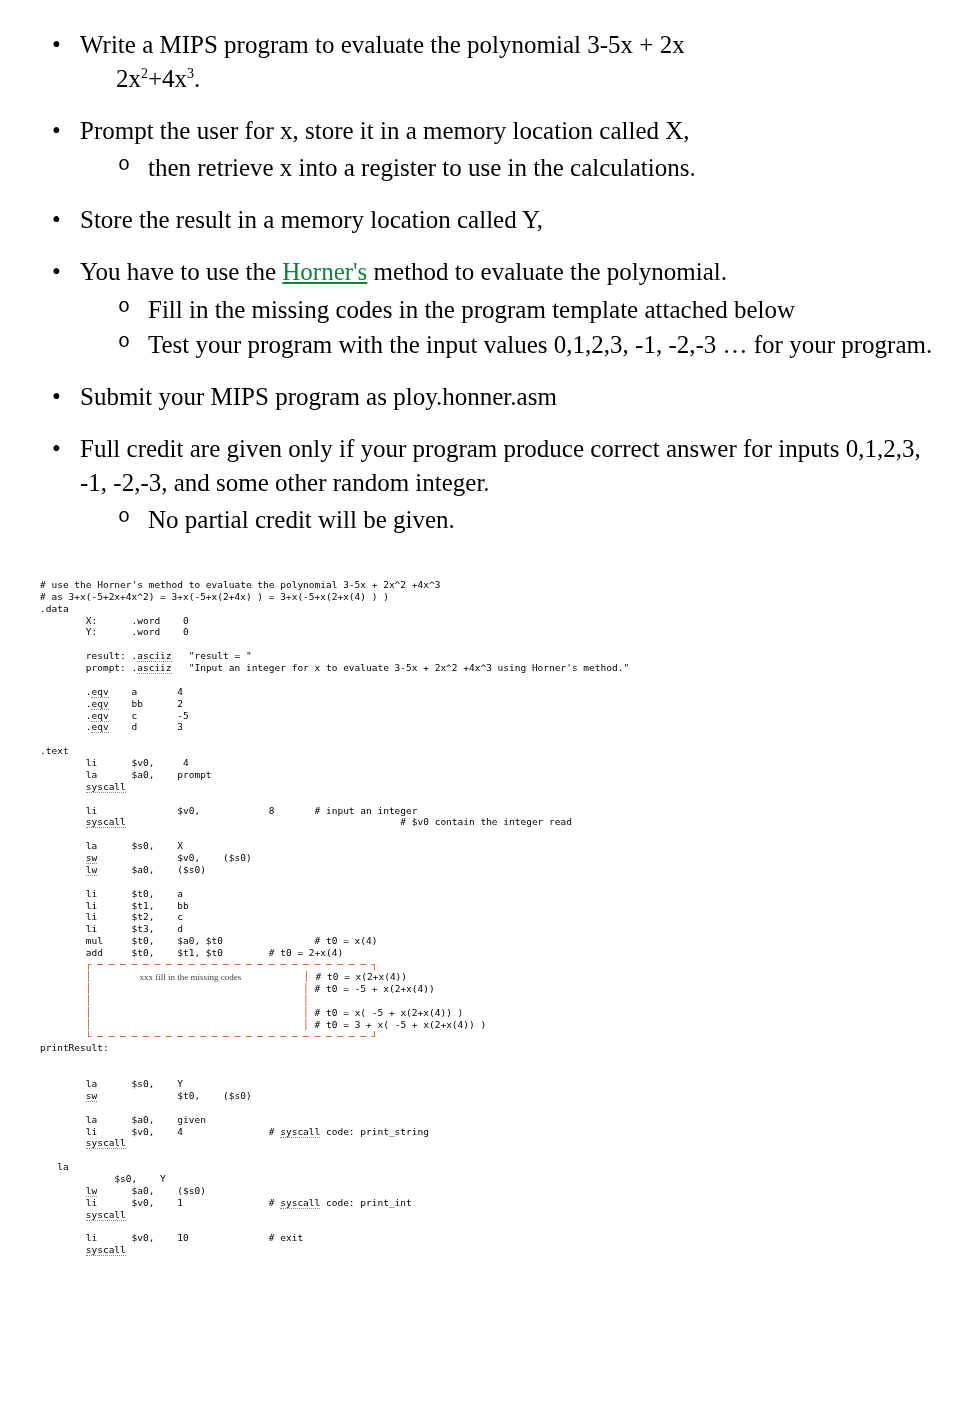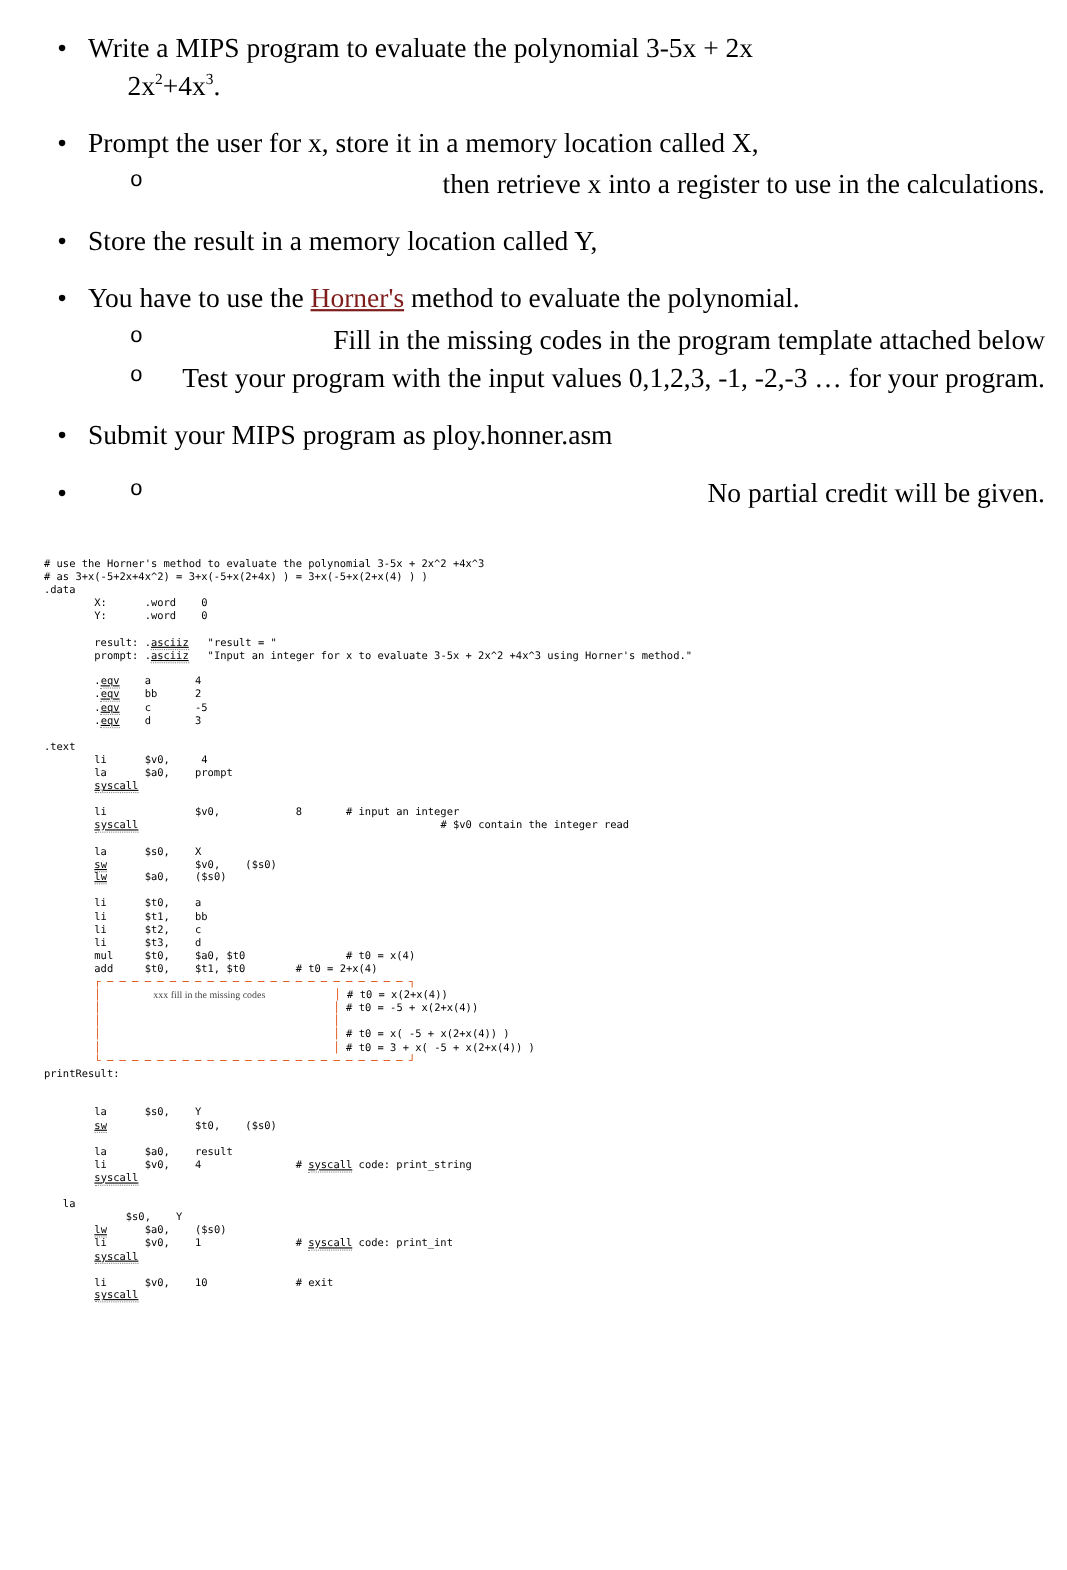--- a/index.html
+++ b/index.html
@@ -25,21 +25,20 @@
   ul.main-list > li::before {
     content: "•";
     position: absolute;
     left: -28px;
     top: 0;
   }
   ul.sub-list {
     list-style: none;
     padding-left: 68px;
     margin: 4px 0;
-    text-align: right;
   }
   ul.sub-list > li {
     position: relative;
     font-size: 25px;
     line-height: 1.35;
     margin-bottom: 2px;
   }
   ul.sub-list > li::before {
     content: "o";
     position: absolute;
@@ -48,38 +47,38 @@
     font-family: "Courier New", monospace;
     font-size: 20px;
   }
   .indent-block {
     padding-left: 36px;
     font-size: 25px;
     line-height: 1.35;
     font-family: Liberation Serif, serif;
   }
   .link {
-    color: #7f1d1d;
+    color: #15803d;
     text-decoration: underline;
   }
   sup {
     font-size: 14px;
     vertical-align: super;
     line-height: 0;
   }
   .code-block {
     font-family: "Menlo", "Consolas", monospace;
     font-size: 9.5px;
     line-height: 1.25;
     white-space: pre;
     color: #000;
     margin-top: 30px;
     padding-left: 20px;
   }
-  .code-block .dir { border-bottom: 1px dotted #888; text-decoration: underline; }
+  .code-block .dir { border-bottom: 1px dotted #888; }
   .fill-box {
     display: inline-block;
     font-family: "Times New Roman", Times, serif;
     font-size: 9px;
     color: #444;
     margin-left: 25px;
   }
   .red-seg {
     color: #d40;
   }
@@ -105,20 +104,21 @@
   </li>
   <li>
     <span>You have to use the </span><a href="#" class="link">Horner's</a><span> method to evaluate the polynomial.</span>
     <ul class="sub-list">
       <li> Fill in the missing codes in the program template attached below</li>
       <li> Test your program with the input values 0,1,2,3, -1, -2,-3 … for your program.</li>
     </ul>
   </li>
   <li>Submit your MIPS program as ploy.honner.asm</li>
   <li>
+    <span>Full credit are given only if your program produce correct answer for inputs 0,1,2,3, -1, -2,-3,  and some other random integer.</span>
     <ul class="sub-list">
       <li> No partial credit will be given.</li>
     </ul>
   </li>
 </ul>
 
 <div class="code-block">
 <span># use the Horner's method to evaluate the polynomial 3-5x + 2x^2 +4x^3</span>
 <span># as 3+x(-5+2x+4x^2) = 3+x(-5+x(2+4x) ) = 3+x(-5+x(2+x(4) ) )</span>
 <span>.data</span>
@@ -157,21 +157,21 @@
 <span>        <span class="red-seg">│</span>                                     <span class="red-seg">│</span></span>
 <span>        <span class="red-seg">│</span>                                     <span class="red-seg">│</span> <span># t0 = x( -5 + x(2+x(4)) )</span></span>
 <span>        <span class="red-seg">│</span>                                     <span class="red-seg">│</span> <span># t0 = 3 + x( -5 + x(2+x(4)) )</span></span>
 <span class="red-seg">        └ ─ ─ ─ ─ ─ ─ ─ ─ ─ ─ ─ ─ ─ ─ ─ ─ ─ ─ ─ ─ ─ ─ ─ ─ ┘</span>
 <span>printResult:</span>
 
 
 <span>        la      $s0,    Y</span>
 <span><span>        </span><span class="dir">sw</span><span>              $t0,    ($s0)</span></span>
 
-<span>        la      $a0,    result</span>
+<span>        la      $a0,    given</span>
 <span><span>        li      $v0,    4               # </span><span class="dir">syscall</span><span> code: print_string</span></span>
 <span><span>        </span><span class="dir">syscall</span></span>
 
 <span>   la</span>
 <span>             $s0,    Y</span>
 <span><span>        </span><span class="dir">lw</span><span>      $a0,    ($s0)</span></span>
 <span><span>        li      $v0,    1               # </span><span class="dir">syscall</span><span> code: print_int</span></span>
 <span><span>        </span><span class="dir">syscall</span></span>
 
 <span>        li      $v0,    10              # exit</span>

